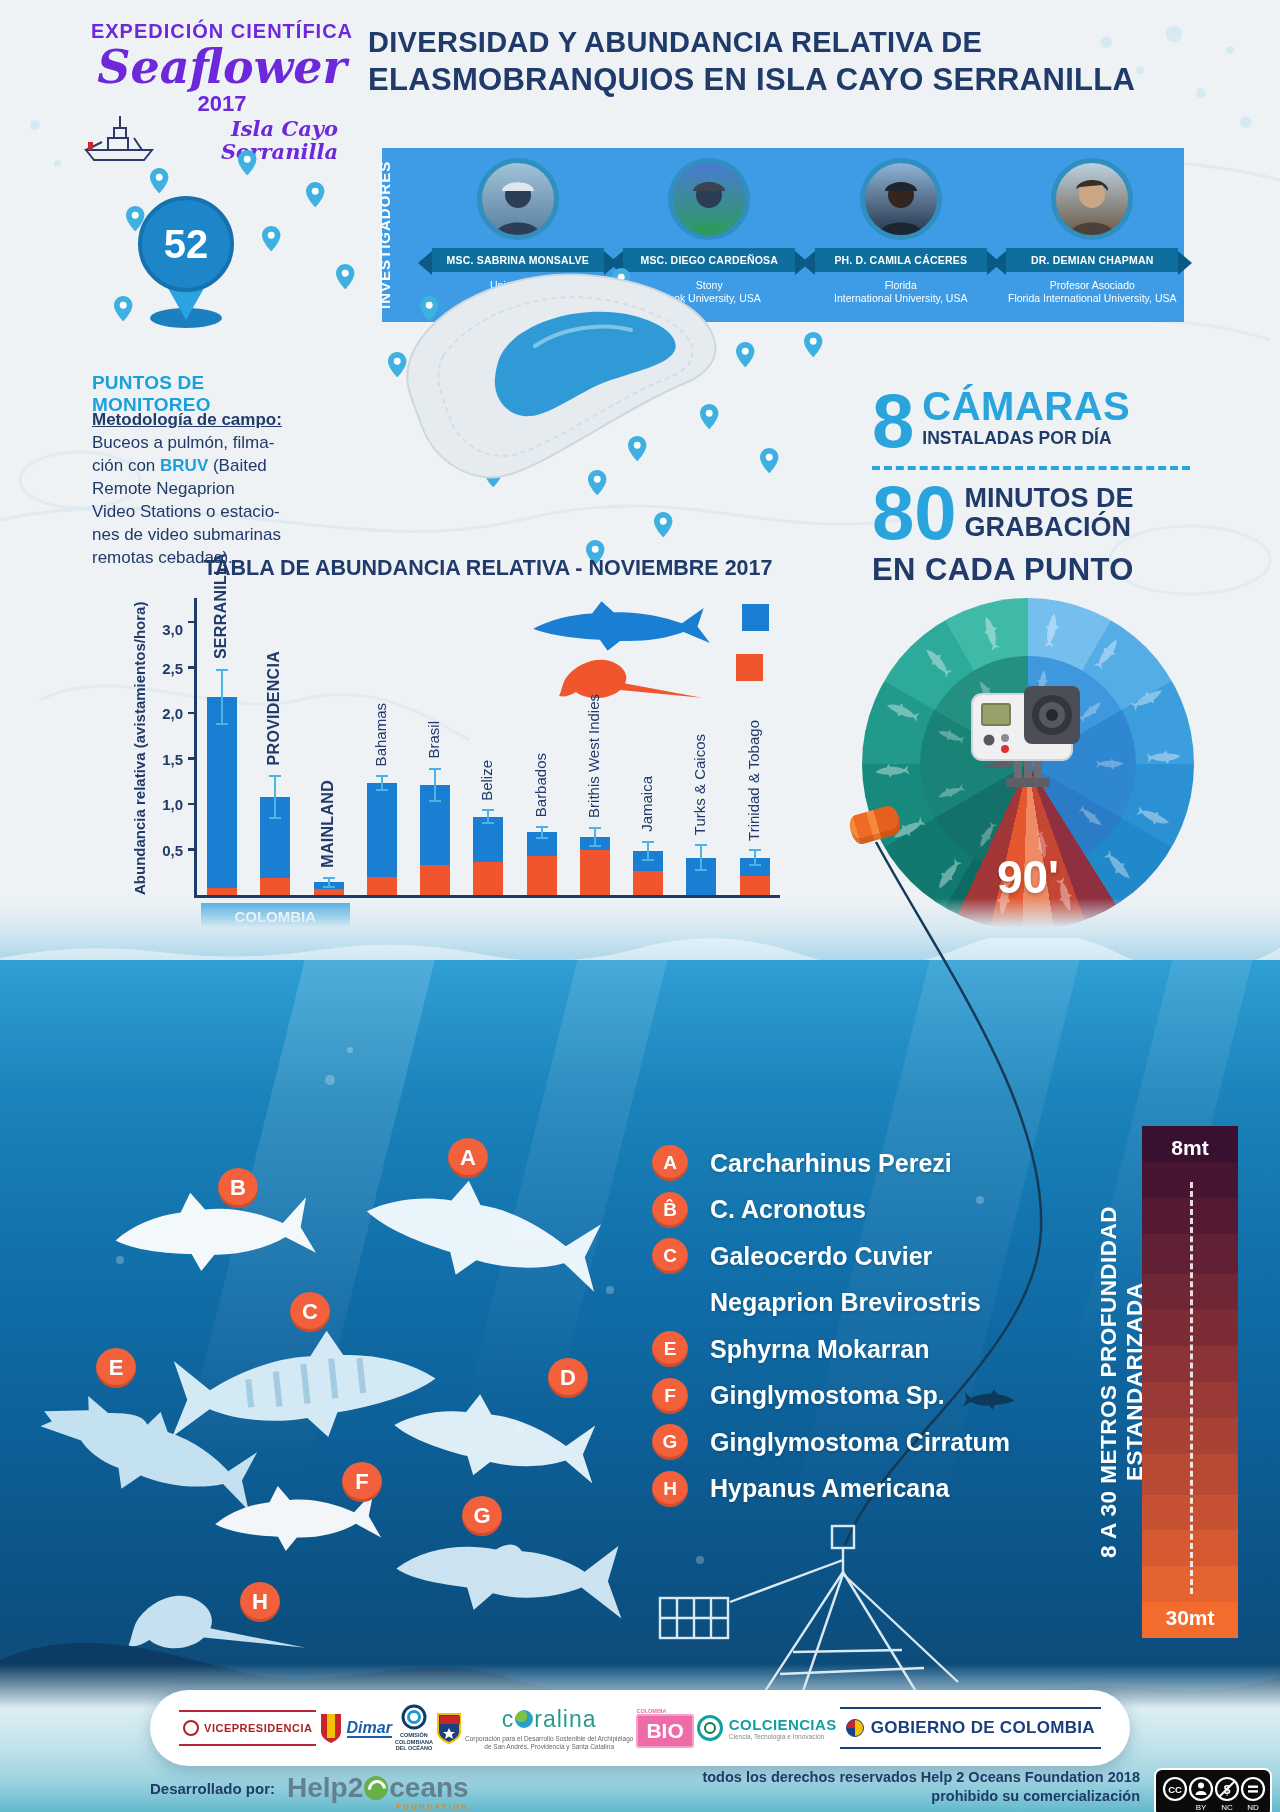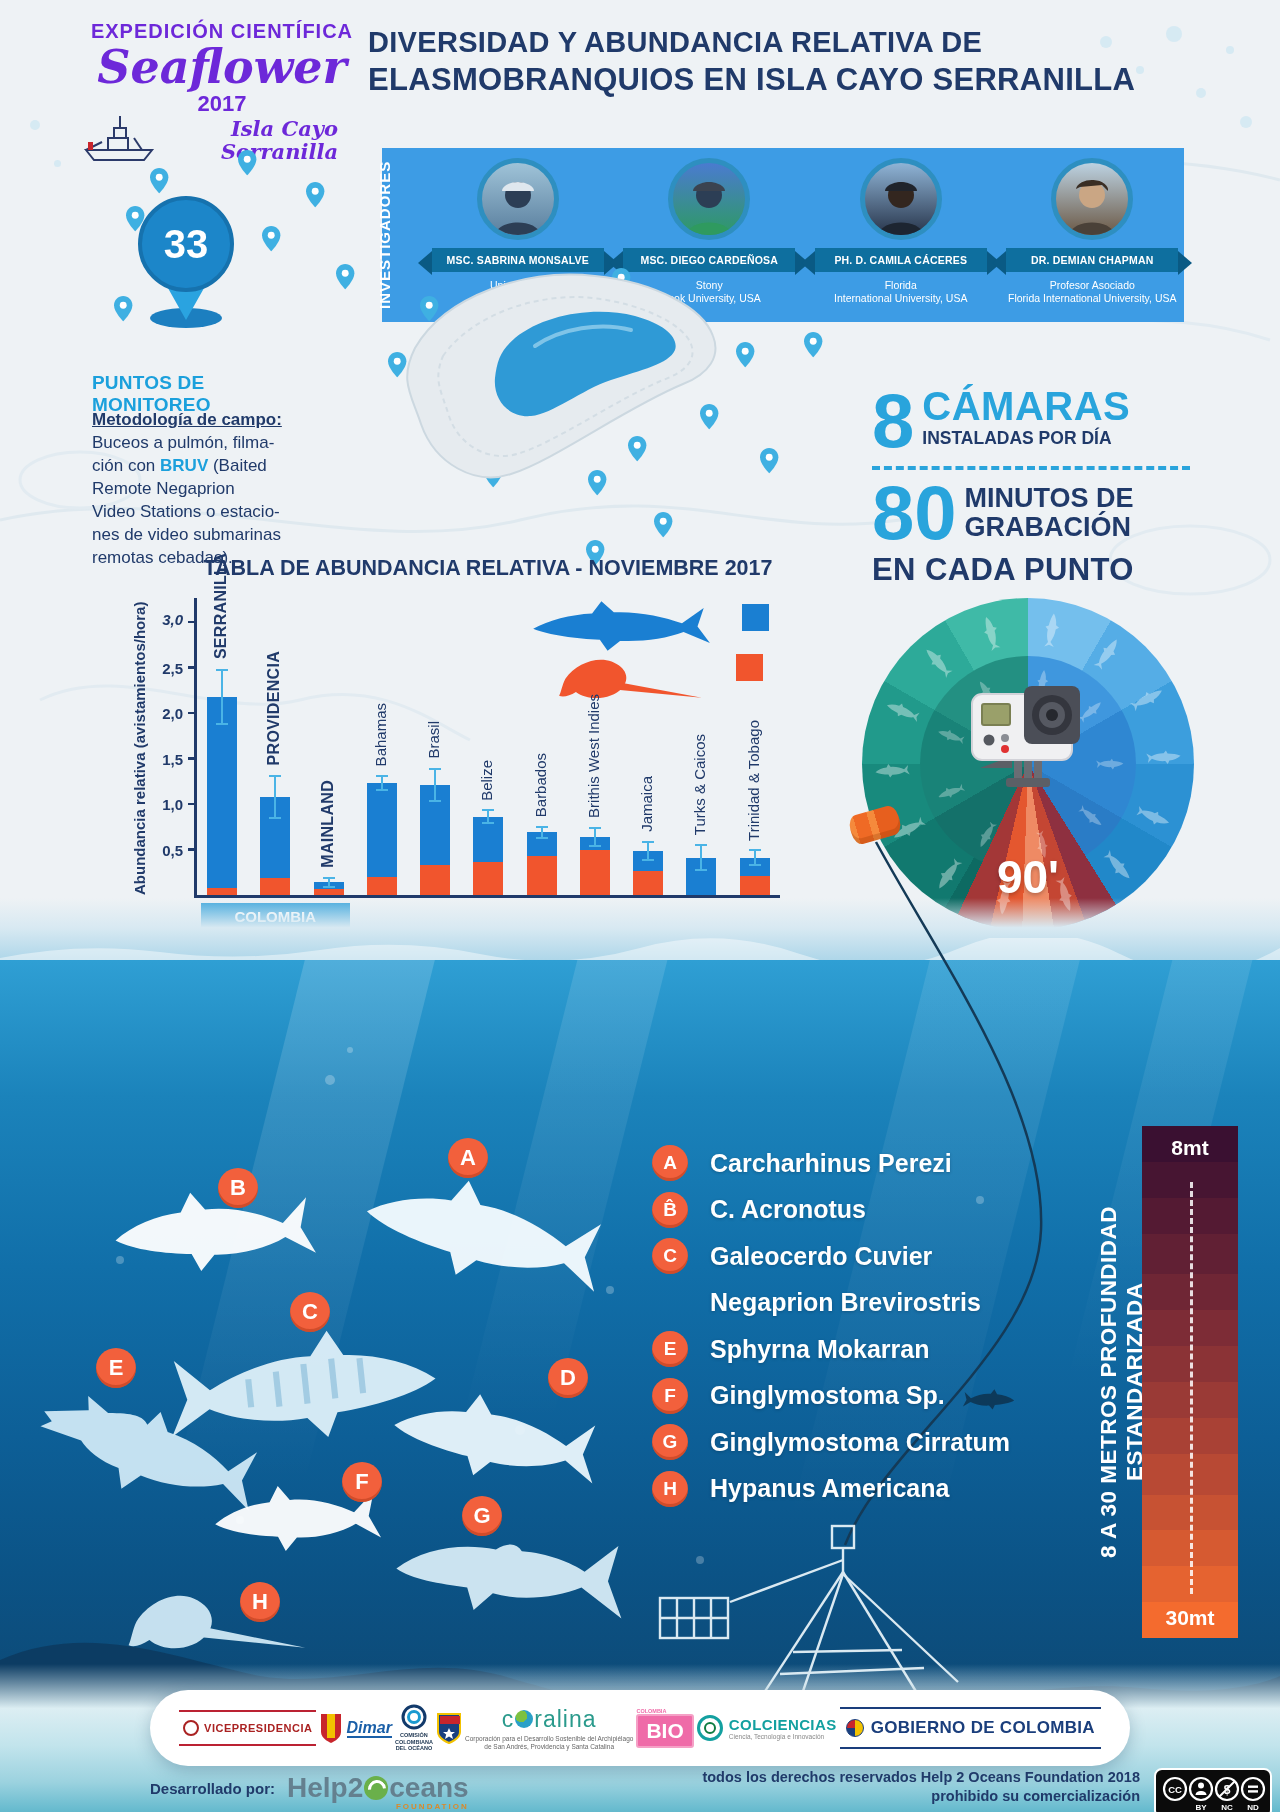--- a/index.html
+++ b/index.html
@@ -163,21 +163,21 @@
   .devrow{position:absolute;left:150px;top:1772px;display:flex;align-items:flex-start;gap:12px;}
   .dev-lab{color:#203a6a;font-weight:bold;font-size:15px;margin-top:8px;}
   .h2o{font-size:28px;color:#64808f;font-weight:bold;display:flex;align-items:center;}
   .eco-o{display:inline-block;width:24px;height:24px;border-radius:50%;background:#6ab04a;position:relative;margin:0 1px;}
   .eco-o:after{content:"";position:absolute;left:4px;top:4px;width:12px;height:12px;border-radius:50%;border:3px solid #fff;border-color:#fff transparent transparent #fff;transform:rotate(40deg);}
   .foundation{color:#d98a2b;font-size:8px;font-weight:bold;letter-spacing:2px;text-align:right;margin-top:-2px;}
   .license{position:absolute;right:140px;top:1768px;width:520px;text-align:right;color:#203a6a;font-weight:bold;font-size:14.5px;line-height:19px;}
   .cc-box{position:absolute;right:8px;top:1768px;width:118px;background:#0b0b0b;border-radius:8px;padding:6px 6px 3px;border:2px solid #fff;}
   .cc-row{display:flex;justify-content:space-between;}
   .cc-cell{width:26px;text-align:center;}
-  .cc-lab{color:#fff;font-size:8px;font-weight:bold;text-align:center;margin-top:1px;height:10px;}
+  .cc-lab{color:#fff;font-size:8px;font-weight:normal;text-align:center;margin-top:1px;height:10px;}
 </style>
 </head>
 <body>
 
 <div class="poster" data-interactable="false">
 
   <svg width="0" height="0" aria-hidden="true">
     <defs>
       <g id="sym-shark">
           <path d="M4,28 C14,20 28,15 42,14 L48,3 L56,13 C72,12 88,17 100,23 L114,9 L110,26 L118,41 L101,31 C90,37 74,40 60,39 L52,48 L47,38 C32,37 14,34 4,28 Z"></path>
@@ -318,21 +318,21 @@
       <use href="#sym-pin" transform="translate(760 448) scale(1.15)" fill="#3fb0e2"></use>
       <use href="#sym-pin" transform="translate(588 470) scale(1.15)" fill="#3fb0e2"></use>
       <use href="#sym-pin" transform="translate(484 462) scale(1.15)" fill="#3fb0e2"></use>
       <use href="#sym-pin" transform="translate(654 512) scale(1.15)" fill="#3fb0e2"></use>
       <use href="#sym-pin" transform="translate(586 540) scale(1.15)" fill="#3fb0e2"></use>
     </svg>
 
   <div class="bigpin" data-interactable="false">
     <div class="shadow"></div>
     <div class="tail"></div>
-    <div class="head" data-interactable="false">33</div>
+    <div class="head" data-interactable="false">52</div>
   </div>
   <div class="mon-label" data-interactable="false">PUNTOS DE MONITOREO</div>
   <div class="method" data-interactable="false">
     <span class="mt" data-interactable="false">Metodología de campo:</span><br>
     <span data-interactable="false">Buceos a pulmón, filma-</span><br>
     <span data-interactable="false">ción con </span><span class="bruv" data-interactable="false">BRUV</span><span data-interactable="false"> (Baited</span><br>
     <span data-interactable="false">Remote Negaprion</span><br>
     <span data-interactable="false">Video Stations o estacio-</span><br>
     <span data-interactable="false">nes de video submarinas</span><br>
     <span data-interactable="false">remotas cebadas).</span>
@@ -379,21 +379,21 @@
     <div class="ytick" data-interactable="false" style="bottom: 36.4545px;">0,5</div>
         <div class="ydash" data-interactable="false" style="bottom: 44.4545px;"></div>
         <div class="ytick" data-interactable="false" style="bottom: 81.9091px;">1,0</div>
         <div class="ydash" data-interactable="false" style="bottom: 89.9091px;"></div>
         <div class="ytick" data-interactable="false" style="bottom: 127.364px;">1,5</div>
         <div class="ydash" data-interactable="false" style="bottom: 135.364px;"></div>
         <div class="ytick" data-interactable="false" style="bottom: 172.818px;">2,0</div>
         <div class="ydash" data-interactable="false" style="bottom: 180.818px;"></div>
         <div class="ytick" data-interactable="false" style="bottom: 218.273px;">2,5</div>
         <div class="ydash" data-interactable="false" style="bottom: 226.273px;"></div>
-        <div class="ytick" data-interactable="false" style="bottom: 267px; font-style: italic;">3,0</div>
+        <div class="ytick" data-interactable="false" style="bottom: 257px;">3,0</div>
         <div class="ydash" data-interactable="false" style="bottom: 271.727px;"></div>
         <div class="bar" data-interactable="false" style="left: 10px; height: 198.182px; background: rgb(26, 127, 210);">
           <div class="or" data-interactable="false" style="height: 7.27273px; background: rgb(241, 85, 45);"></div>
         </div>
         <div class="wh" data-interactable="false" style="left: 24px; bottom: 170.909px; height: 54.5455px;"></div>
         <div class="whc" data-interactable="false" style="left: 19px; bottom: 224.455px;"></div>
         <div class="whc" data-interactable="false" style="left: 19px; bottom: 169.909px;"></div>
         <div class="cat em" data-interactable="false" style="left: 15px; bottom: 235.455px;">SERRANILLA</div>
         <div class="bar" data-interactable="false" style="left: 63.2727px; height: 98.1818px; background: rgb(26, 127, 210);">
           <div class="or" data-interactable="false" style="height: 17.2727px; background: rgb(241, 85, 45);"></div>

